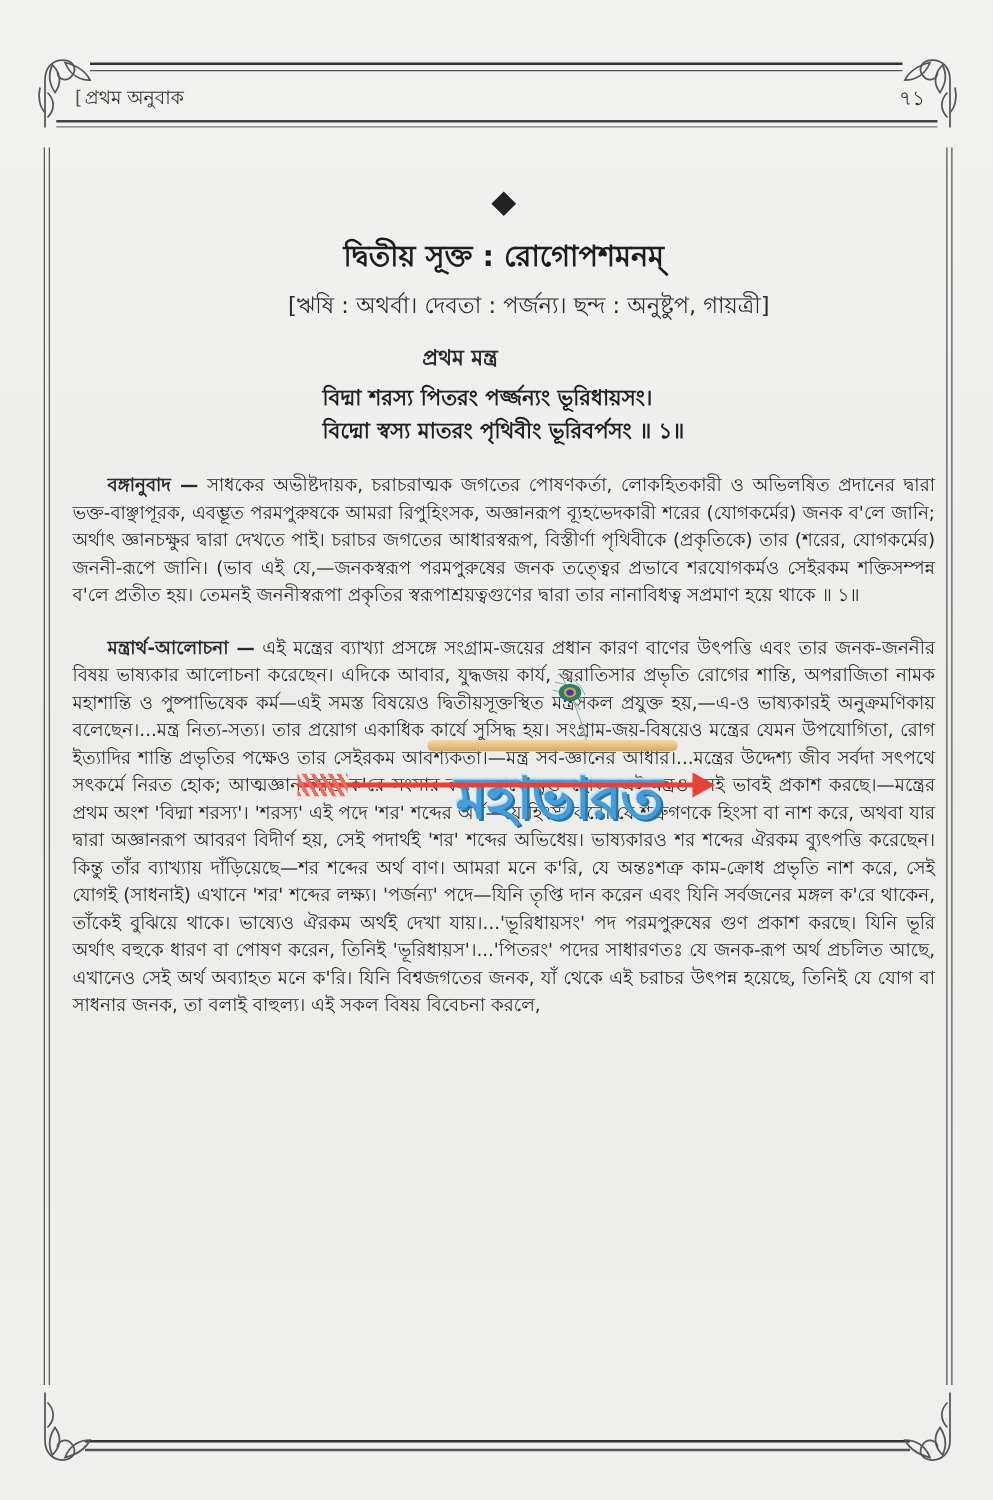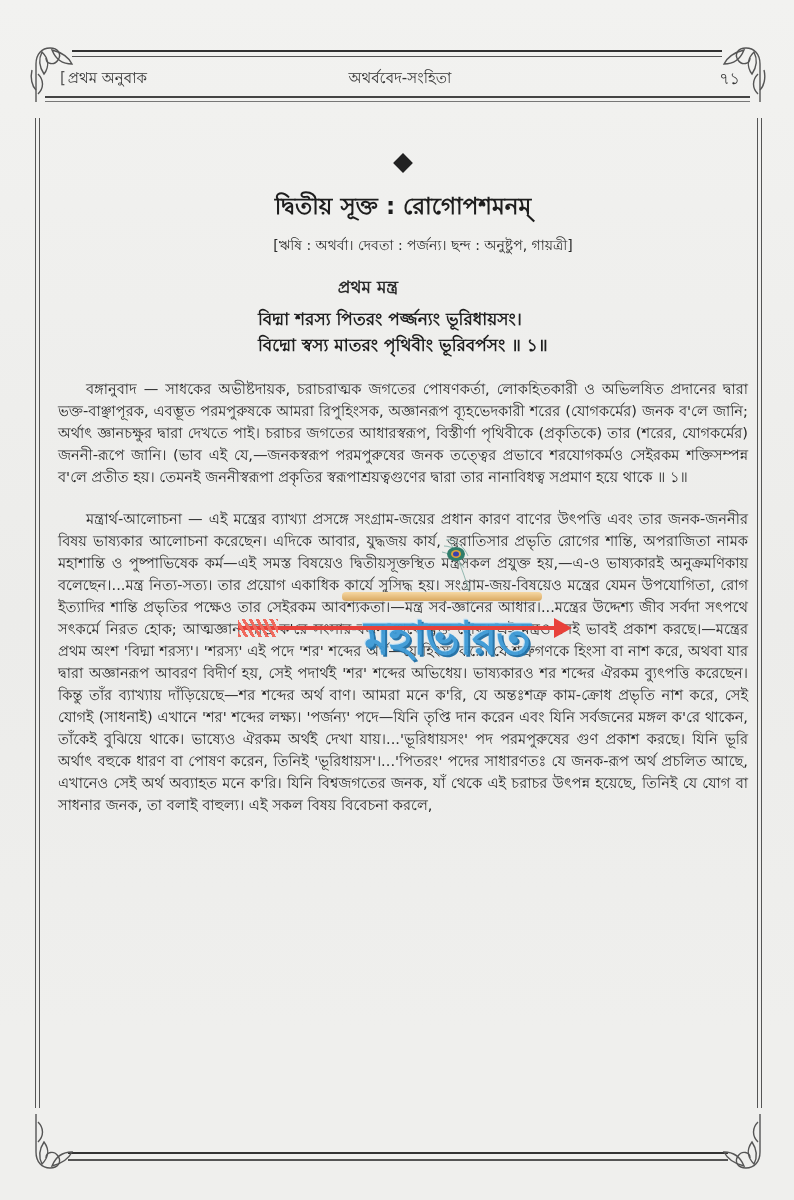--- a/index.html
+++ b/index.html
@@ -60,31 +60,31 @@
   .intro { text-indent: 0; }
   .diamond {
     width: 14px; height: 14px; background: #222; transform: rotate(45deg);
     margin: 44px auto 20px;
   }
   .sukta-title {
     text-align: center; font-size: 23px; font-weight: bold; line-height: 32px;
     color: #1d1d1d; margin-bottom: 12px;
   }
   .meta-line {
-    text-align: center; font-size: 14px; margin-bottom: 20px; padding-left: 40px;
+    text-align: center; font-size: 18px; margin-bottom: 20px; padding-left: 40px;
   }
   .mantra-heading {
     text-align: center; font-size: 17px; font-weight: bold; margin-left: -70px;
     margin-bottom: 8px;
   }
   .mantra {
     padding-left: 200px; font-size: 17px; font-weight: bold; line-height: 26px;
     margin-bottom: 20px; color: #1f1f1f;
   }
-  .label { font-weight: normal; }
+  .label { font-weight: bold; }
   .gap { height: 20px; }
   .watermark {
     position: absolute; left: 320px; top: 596px; width: 250px; height: 84px;
     pointer-events: none;
   }
   .wm-text {
     position: absolute; left: 22px; top: 2px; width: 210px; height: 80px;
     font-size: 46px; font-weight: bold; color: #3d9ad6; letter-spacing: -1px;
     text-shadow: 2px 2px 0 #1f6fa6, -1px -1px 0 #bfe0f5;
     font-family: "DejaVu Sans", sans-serif; line-height: 80px; text-align: center;
@@ -161,21 +161,20 @@
       <path d="M8 58 L8 20 C8 10 14 4 22 4 C30 4 34 10 30 16 C26 22 18 20 18 14"></path>
       <path d="M14 8 C20 14 22 22 16 30 C12 24 10 16 14 8Z"></path>
       <path d="M24 6 C32 8 40 12 44 20 C36 20 28 16 24 6Z"></path>
       <path d="M10 30 C16 36 16 44 10 50"></path>
     </g>
       </svg>
   </div>
 
   <div class="header">
     <span class="left">প্রথম অনুবাক</span>
-    <span class="center">অথর্ববেদ-সংহিতা</span>
     <span class="right">৭১</span>
   </div>
 
   <div class="content">
 
     <div class="diamond"></div>
 
     <div class="sukta-title">দ্বিতীয় সূক্ত : রোগোপশমনম্</div>
     <div class="meta-line">[ঋষি : অথর্বা। দেবতা : পর্জন্য। ছন্দ : অনুষ্টুপ, গায়ত্রী]</div>
     <div class="mantra-heading">প্রথম মন্ত্র</div>

